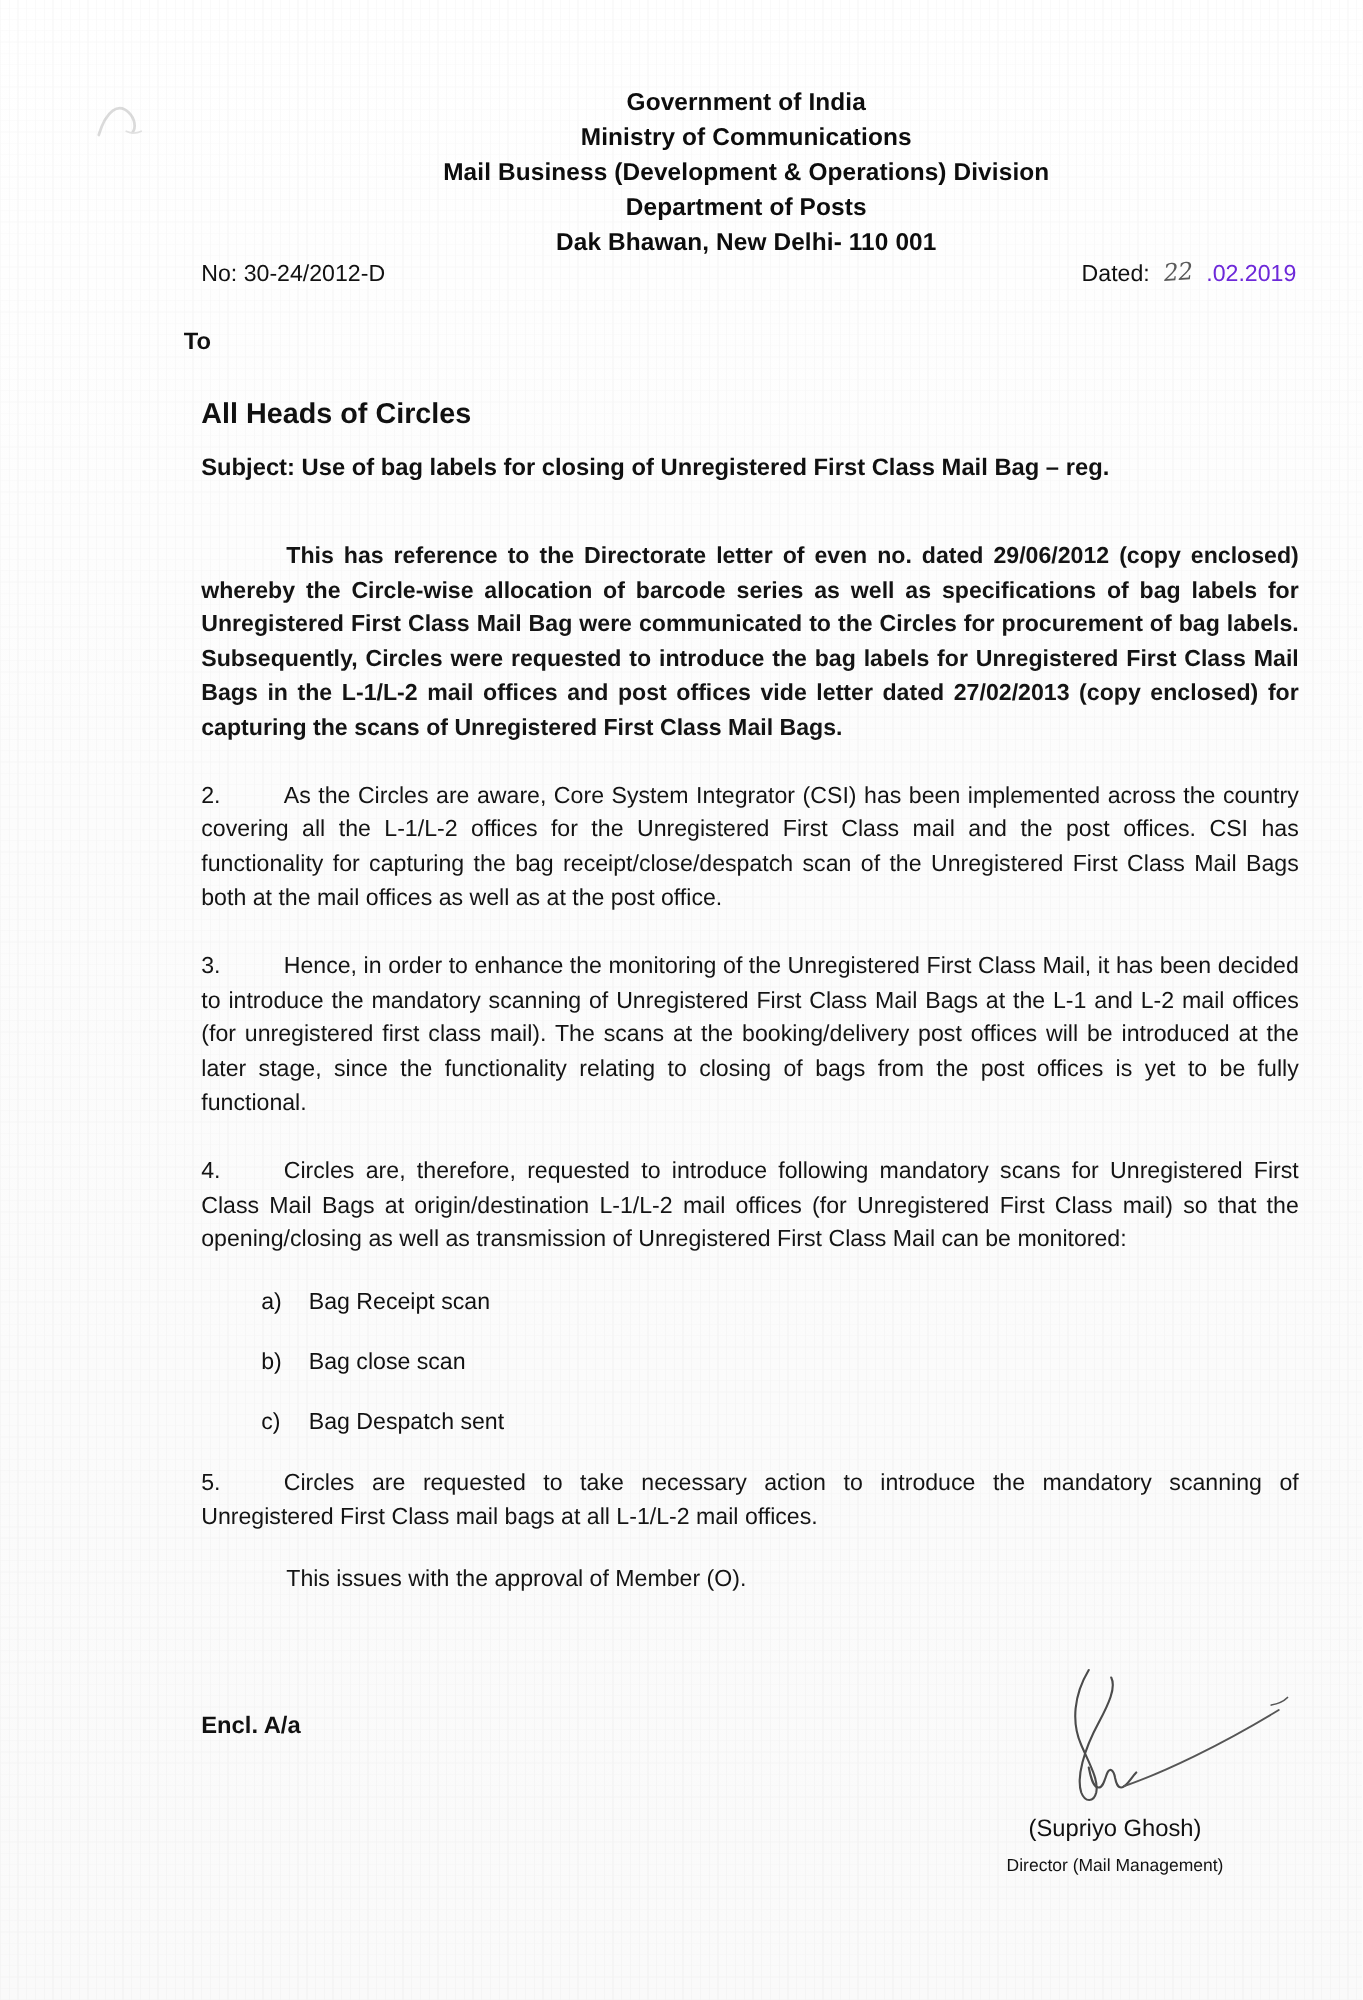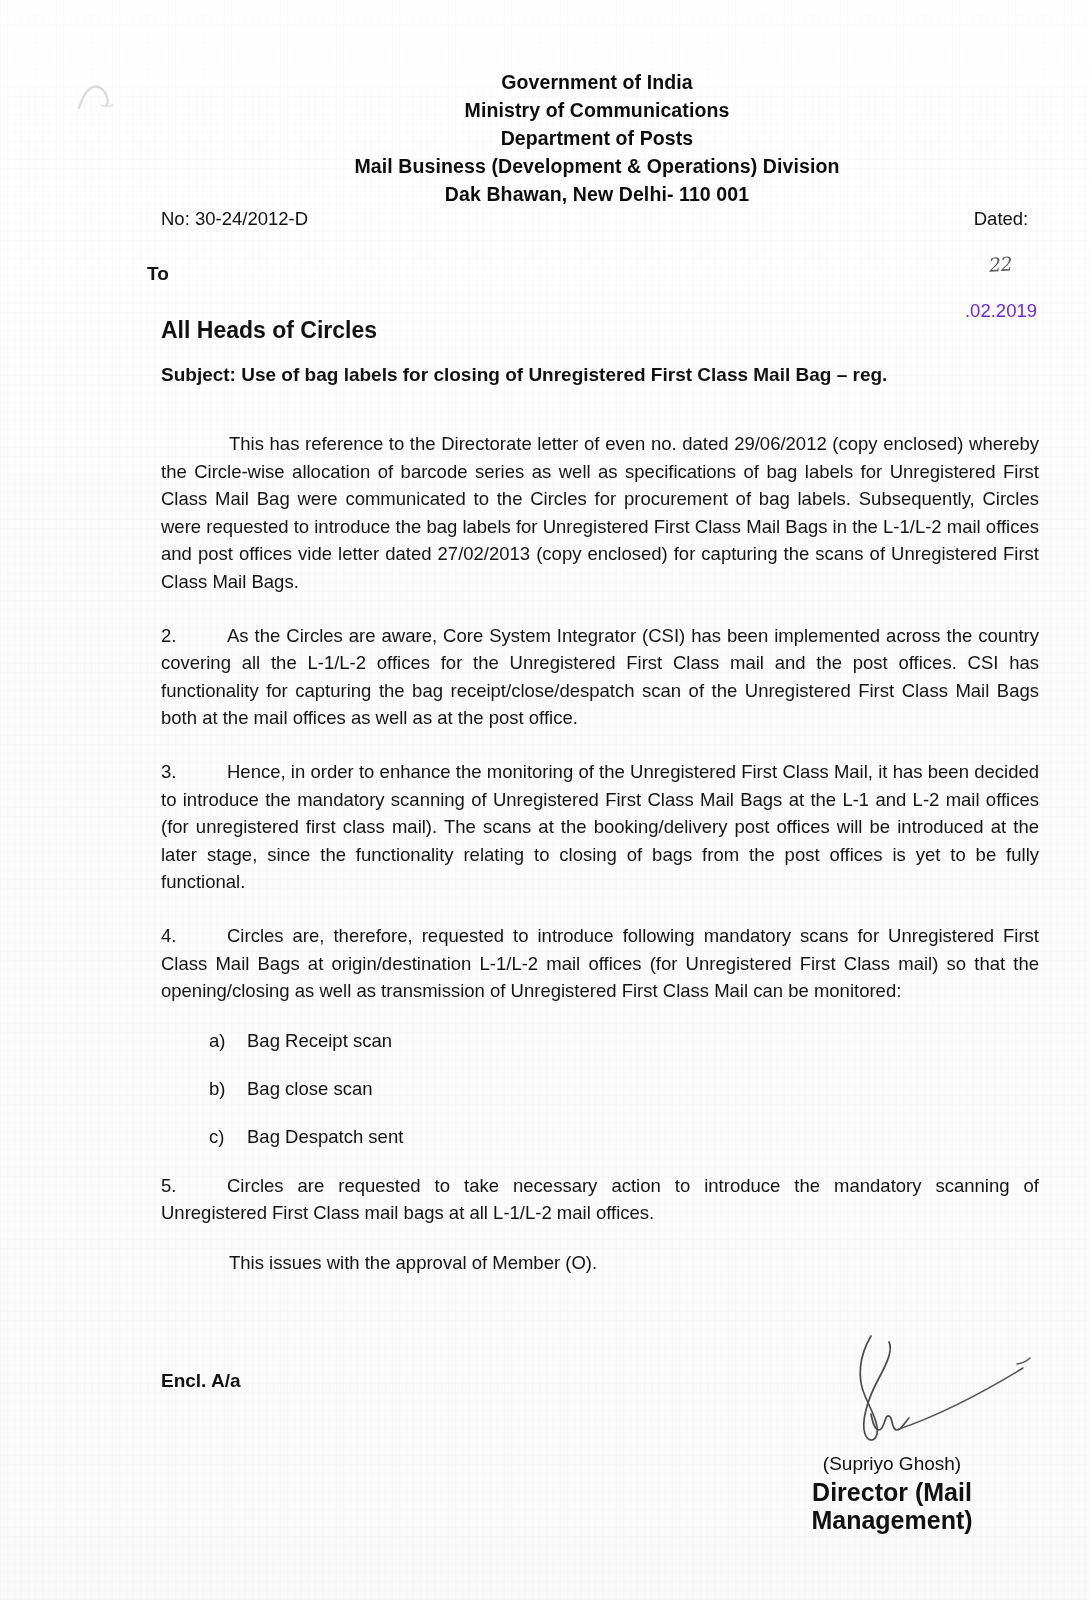--- a/index.html
+++ b/index.html
@@ -77,22 +77,21 @@
     width: 876px;
     display: flex;
     justify-content: space-between;
     align-items: baseline;
     font-size: 18.5px;
   }
   .ref-no { color: #111; }
   .date-block {
     display: flex;
     align-items: center;
-    gap: 24px;
-    flex-direction: column;
+    gap: 8px;
   }
   .date-label { color: #111; }
   .date-hand {
     font-family: "DejaVu Serif", serif;
     font-style: italic;
     font-size: 19px;
     color: #5a5a5a;
     letter-spacing: -0.5px;
     transform: rotate(-4deg) translateY(-1px);
     display: inline-block;
@@ -136,20 +135,21 @@
   p.para {
     margin: 0 0 26px 0;
     font-size: 18.5px;
     line-height: 27.6px;
     text-align: justify;
     text-justify: inter-word;
     color: #141414;
   }
   p.para.indent-first {
     text-indent: 68px;
+    font-weight: bold;
   }
   .num {
     display: inline-block;
     min-width: 66px;
   }
 
   
   ol.scan-list {
     list-style: none;
     margin: 0 0 22px 0;
@@ -199,22 +199,22 @@
     right: 10px;
     top: 0;
   }
   .sig-name {
     font-size: 19px;
     font-weight: normal;
     line-height: 28px;
     margin-top: 2px;
   }
   .sig-title {
-    font-size: 25px;
-    font-weight: bold;
+    font-size: 14px;
+    font-weight: normal;
     line-height: 28px;
   }
 </style>
 </head>
 <body>
 
 <div class="page"></div>
 <div class="scan-noise"></div>
 
 <div class="content">
@@ -222,22 +222,22 @@
   <div class="corner-artifact">
     <svg width="60" height="36" viewBox="0 0 60 36">
       <path d="M4,30 C10,10 20,4 28,12 C33,17 34,24 31,28" fill="none" stroke="#8a8a8a" stroke-width="2.2" stroke-linecap="round"></path>
       <path d="M26,27 C30,29 34,29 38,27" fill="none" stroke="#a5a5a5" stroke-width="1.4" stroke-linecap="round"></path>
     </svg>
   </div>
 
   <div class="letterhead">
     <div class="lh-line">Government of India</div>
     <div class="lh-line">Ministry of Communications</div>
+    <div class="lh-line">Mail Business (Development &amp; Operations) Division</div>
     <div class="lh-line">Department of Posts</div>
-    <div class="lh-line">Mail Business (Development &amp; Operations) Division</div>
     <div class="lh-line">Dak Bhawan, New Delhi- 110 001</div>
   </div>
 
   <div class="refrow">
     <div class="ref-no">No: 30-24/2012-D</div>
     <div class="date-block">
       <span class="date-label">Dated:</span>
       <span class="date-hand">22</span>
       <span class="date-rest">.02.2019</span>
     </div>

